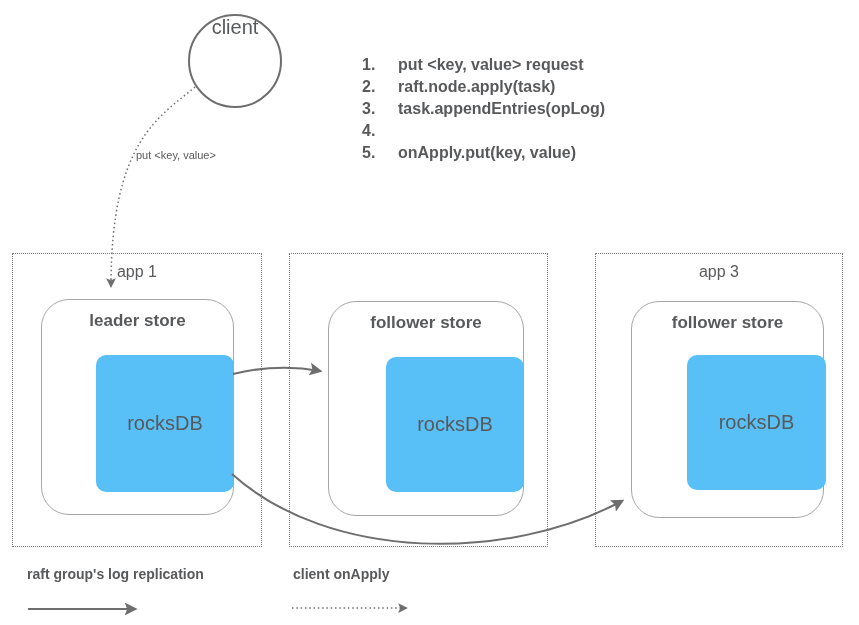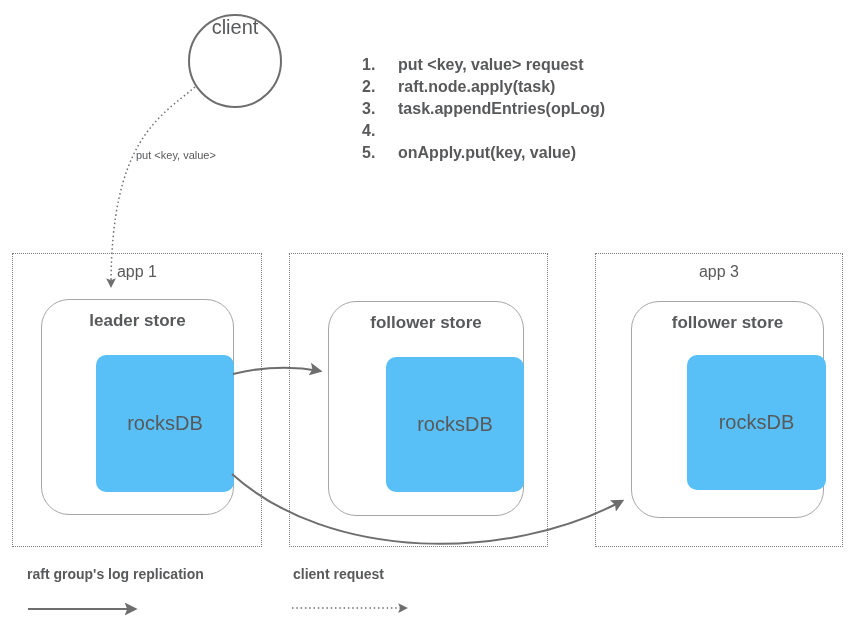--- a/index.html
+++ b/index.html
@@ -149,21 +149,21 @@
     <div class="app-label">app 3</div>
     <div class="store s3">
       <div class="store-label">follower store</div>
       <div class="db d3">
         <span>rocksDB</span>
       </div>
     </div>
   </div>
 
   <div class="legend-label l1">raft group's log replication</div>
-  <div class="legend-label l2">client request</div>
+  <div class="legend-label l2">client onApply</div>
 
   <svg class="overlay" width="859" height="625" viewBox="0 0 859 625">
     <defs>
       <marker id="ah" viewBox="0 0 10 10" refX="8" refY="5" markerWidth="6.5" markerHeight="6.5" orient="auto">
         <path class="head" d="M0,0 L10,5 L0,10 L2,5 z"></path>
       </marker>
     </defs>
     <path class="edge" d="M 195 87 C 158 118, 111 142, 111 286" stroke-width="1.5" stroke-dasharray="1.5 2.8" marker-end="url(#ah)"></path>
     <path class="edge" d="M 233 374 Q 278 363 320 371" stroke-width="2" marker-end="url(#ah)"></path>
     <path class="edge" d="M 232 474 C 330 562, 508 562, 622 501" stroke-width="2" marker-end="url(#ah)"></path>

